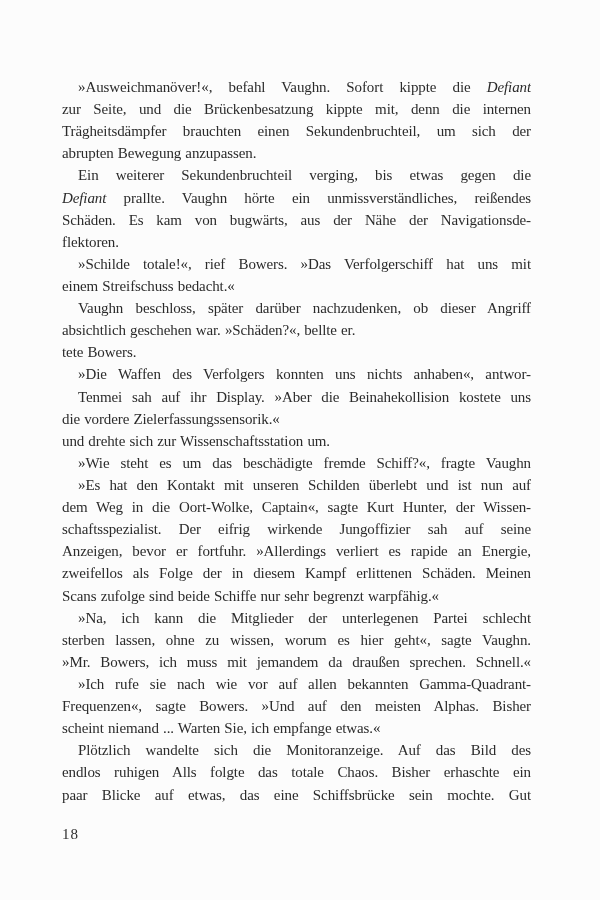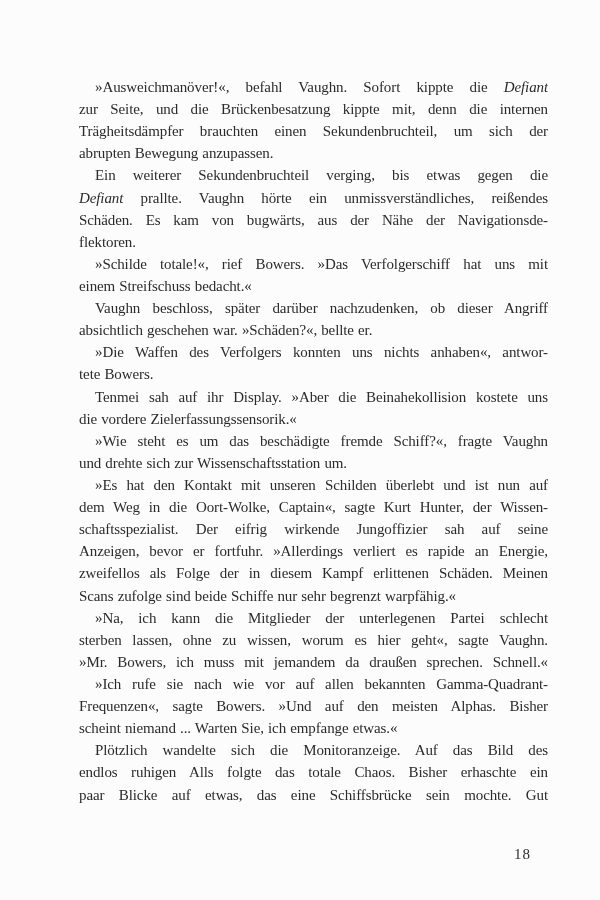--- a/index.html
+++ b/index.html
@@ -43,50 +43,49 @@
     text-indent: 16px;
   }
   .it {
     font-style: italic;
   }
   .folio {
     position: absolute;
     left: 62px;
     top: 826px;
     width: 469px;
-    text-align: right;
+    text-align: left;
     font-size: 15px;
     color: #2e2e2e;
     letter-spacing: 1px;
-    margin-top: 20px;
   }
 </style>
 </head>
 <body style="background: rgb(252, 252, 252);">
 
 <div class="book-page">
-  <div class="body-text" style="color: rgb(43, 43, 43); margin-left: 17px;">
+  <div class="body-text" style="color: rgb(43, 43, 43);">
       <div class="line indent"><span>»Ausweichmanöver!«, befahl Vaughn. Sofort kippte die </span><span class="it">Defiant</span></div>
       <div class="line"><span>zur Seite, und die Brückenbesatzung kippte mit, denn die internen</span></div>
       <div class="line"><span>Trägheitsdämpfer brauchten einen Sekundenbruchteil, um sich der</span></div>
       <div class="line last"><span>abrupten Bewegung anzupassen.</span></div>
       <div class="line indent"><span>Ein weiterer Sekundenbruchteil verging, bis etwas gegen die</span></div>
       <div class="line"><span class="it">Defiant</span><span> prallte. Vaughn hörte ein unmissverständliches, reißendes</span></div>
       <div class="line"><span>Schäden. Es kam von bugwärts, aus der Nähe der Navigationsde-</span></div>
       <div class="line last"><span>flektoren.</span></div>
       <div class="line indent"><span>»Schilde totale!«, rief Bowers. »Das Verfolgerschiff hat uns mit</span></div>
       <div class="line last"><span>einem Streifschuss bedacht.«</span></div>
       <div class="line indent"><span>Vaughn beschloss, später darüber nachzudenken, ob dieser Angriff</span></div>
       <div class="line last"><span>absichtlich geschehen war. »Schäden?«, bellte er.</span></div>
+      <div class="line last"><span>tete Bowers.</span></div>
       <div class="line indent"><span>»Die Waffen des Verfolgers konnten uns nichts anhaben«, antwor-</span></div>
-      <div class="line last"><span>tete Bowers.</span></div>
       <div class="line indent"><span>Tenmei sah auf ihr Display. »Aber die Beinahekollision kostete uns</span></div>
       <div class="line last"><span>die vordere Zielerfassungssensorik.«</span></div>
+      <div class="line last"><span>und drehte sich zur Wissenschaftsstation um.</span></div>
       <div class="line indent"><span>»Wie steht es um das beschädigte fremde Schiff?«, fragte Vaughn</span></div>
-      <div class="line last"><span>und drehte sich zur Wissenschaftsstation um.</span></div>
       <div class="line indent"><span>»Es hat den Kontakt mit unseren Schilden überlebt und ist nun auf</span></div>
       <div class="line"><span>dem Weg in die Oort-Wolke, Captain«, sagte Kurt Hunter, der Wissen-</span></div>
       <div class="line"><span>schaftsspezialist. Der eifrig wirkende Jungoffizier sah auf seine</span></div>
       <div class="line"><span>Anzeigen, bevor er fortfuhr. »Allerdings verliert es rapide an Energie,</span></div>
       <div class="line"><span>zweifellos als Folge der in diesem Kampf erlittenen Schäden. Meinen</span></div>
       <div class="line last"><span>Scans zufolge sind beide Schiffe nur sehr begrenzt warpfähig.«</span></div>
       <div class="line indent"><span>»Na, ich kann die Mitglieder der unterlegenen Partei schlecht</span></div>
       <div class="line"><span>sterben lassen, ohne zu wissen, worum es hier geht«, sagte Vaughn.</span></div>
       <div class="line"><span>»Mr. Bowers, ich muss mit jemandem da draußen sprechen. Schnell.«</span></div>
       <div class="line indent"><span>»Ich rufe sie nach wie vor auf allen bekannten Gamma-Quadrant-</span></div>

